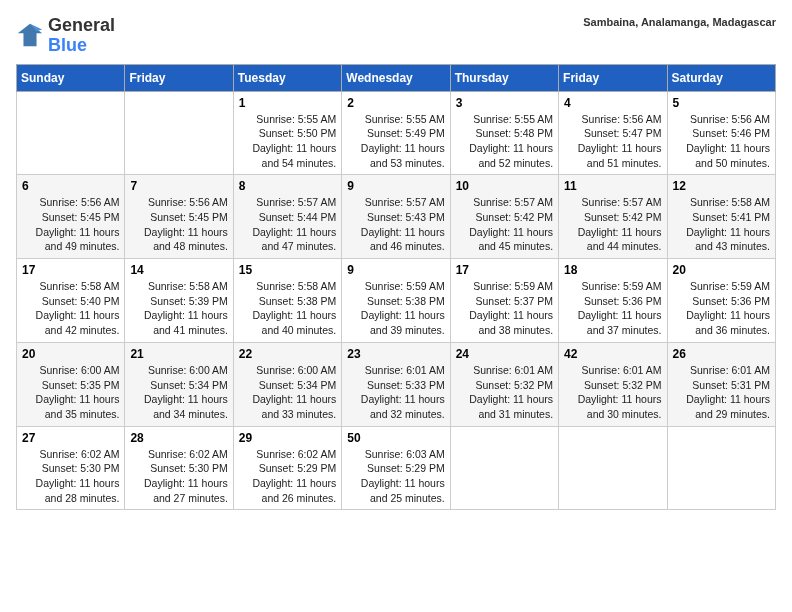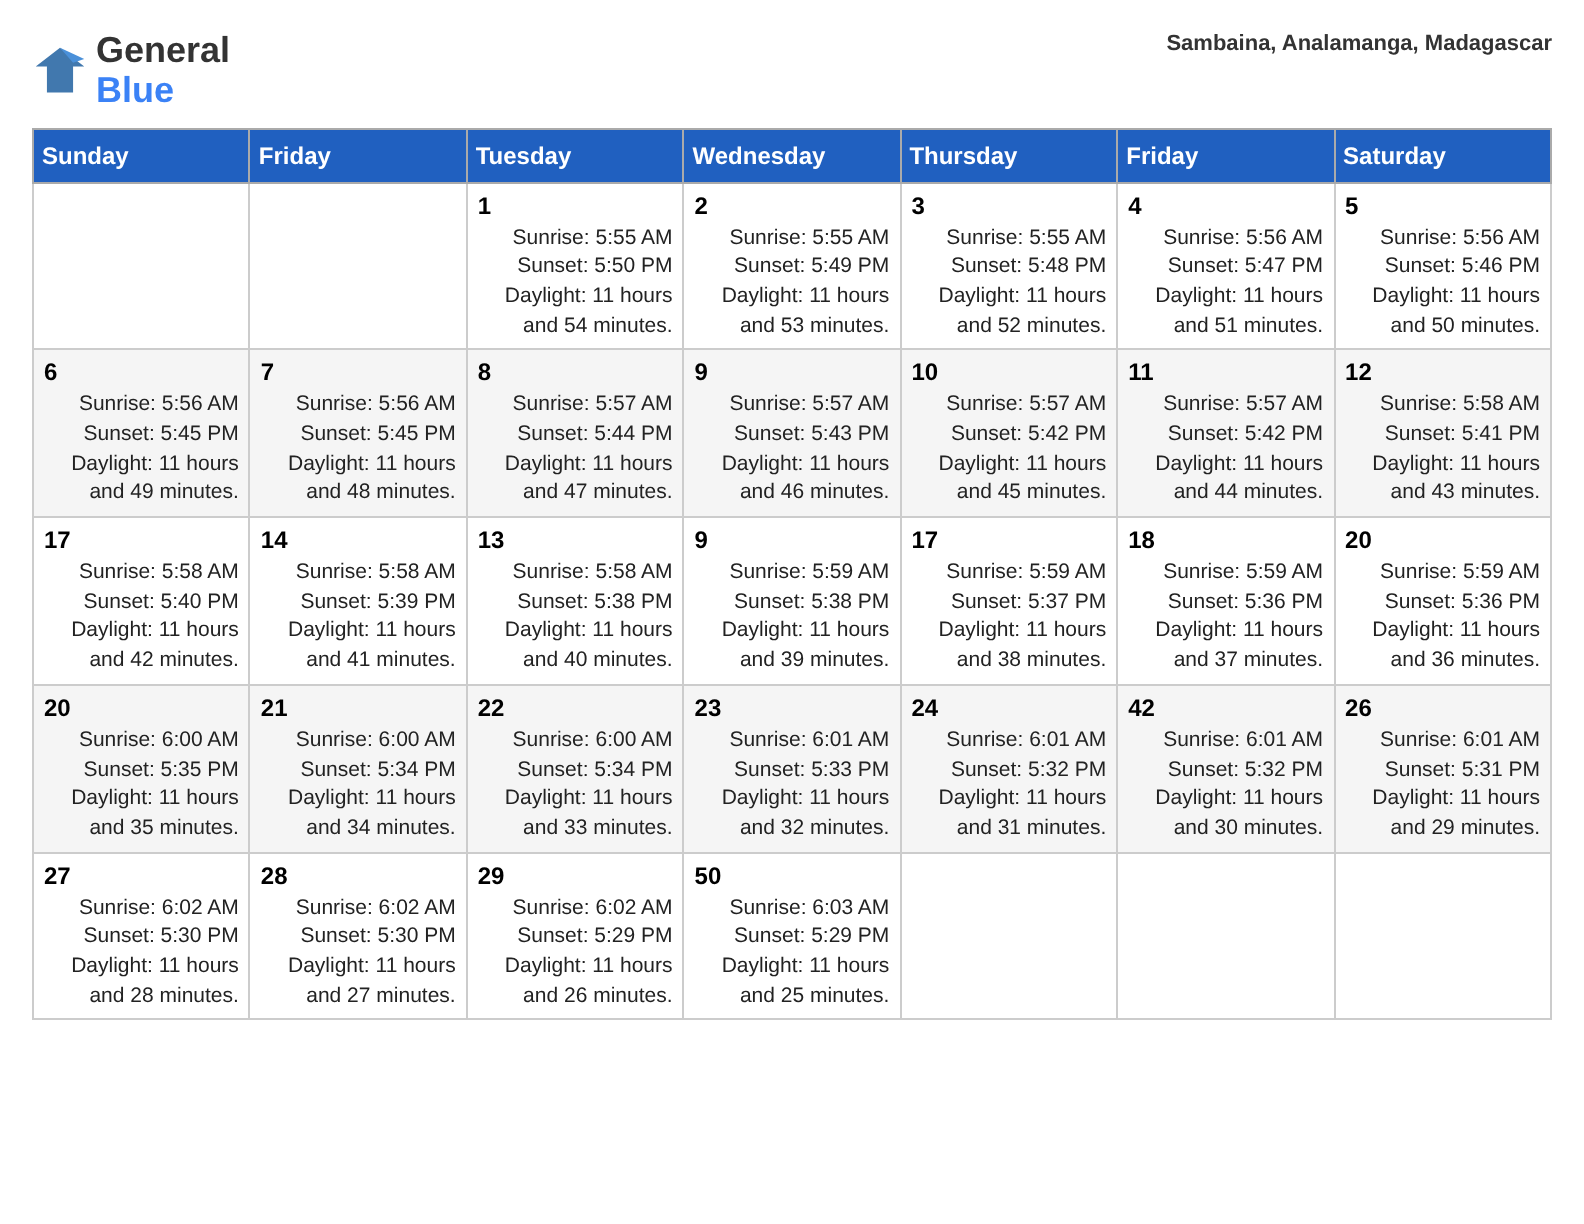--- a/index.html
+++ b/index.html
@@ -182,21 +182,21 @@
       <tr>
         <td>
           <div class="day-num">17</div>
           <div class="day-detail">Sunrise: 5:58 AM<br>Sunset: 5:40 PM<br>Daylight: 11 hours and 42 minutes.</div>
         </td>
         <td>
           <div class="day-num">14</div>
           <div class="day-detail">Sunrise: 5:58 AM<br>Sunset: 5:39 PM<br>Daylight: 11 hours and 41 minutes.</div>
         </td>
         <td>
-          <div class="day-num">13</div>
+          <div class="day-num">15</div>
           <div class="day-detail">Sunrise: 5:58 AM<br>Sunset: 5:38 PM<br>Daylight: 11 hours and 40 minutes.</div>
         </td>
         <td>
           <div class="day-num">9</div>
           <div class="day-detail">Sunrise: 5:59 AM<br>Sunset: 5:38 PM<br>Daylight: 11 hours and 39 minutes.</div>
         </td>
         <td>
           <div class="day-num">17</div>
           <div class="day-detail">Sunrise: 5:59 AM<br>Sunset: 5:37 PM<br>Daylight: 11 hours and 38 minutes.</div>
         </td>

